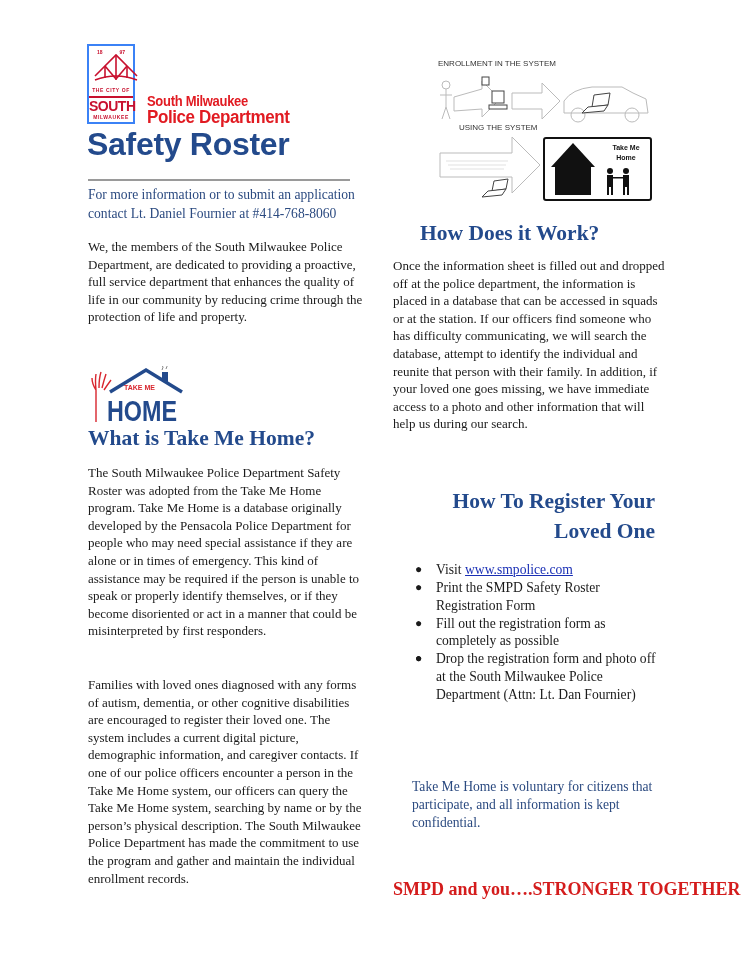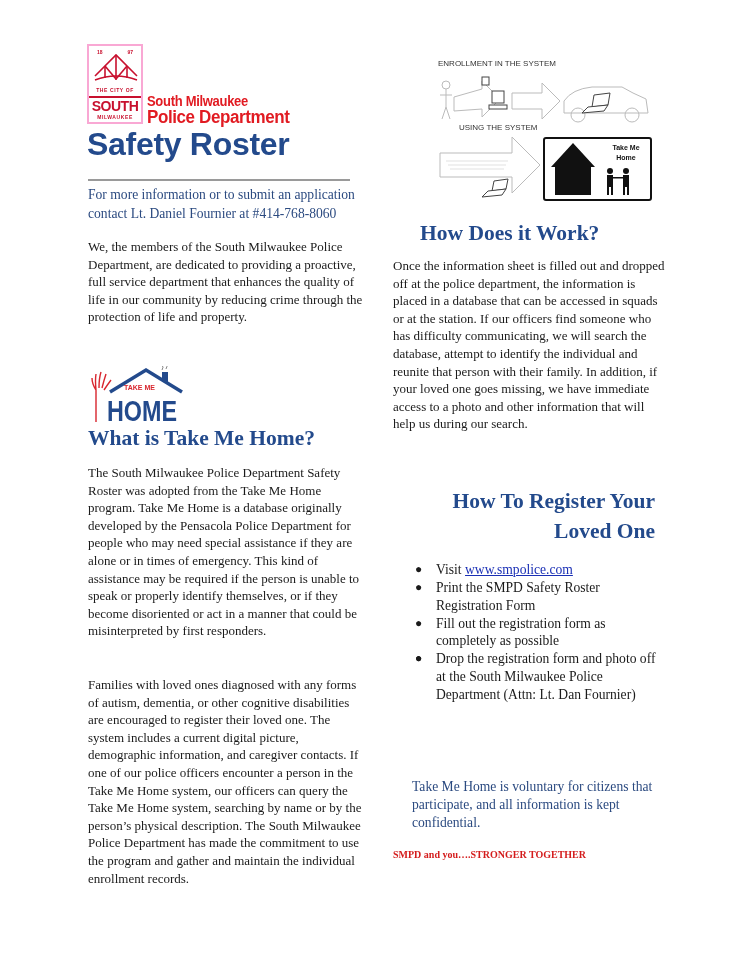--- a/index.html
+++ b/index.html
@@ -1,20 +1,20 @@
 <!DOCTYPE html>
 <html><head>
   <meta charset="utf-8">
   <style>
     html, body { margin: 0; padding: 0; background: #ffffff; }
     body { width: 742px; height: 960px; position: relative; overflow: hidden; font-family: "Liberation Serif", serif; color: #1a1a1a; }
     .abs { position: absolute; }
 
     
-    #logo { left: 87px; top: 44px; width: 56px; height: 80px; border: 2px solid #f9a8d4; box-sizing: border-box; }
+    #logo { left: 87px; top: 44px; width: 48px; height: 80px; border: 2px solid #3b82f6; box-sizing: border-box; }
     #logo .yr { position:absolute; top:3px; font: bold 5px "Liberation Sans", sans-serif; color:#c8102e; }
     #logo .cityof { position:absolute; left:0; right:0; top:41px; text-align:center; font: bold 5px "Liberation Sans", sans-serif; color:#c8102e; letter-spacing:0.6px; }
     #logo .sep { position:absolute; left:0; right:0; top:50px; height:2px; background:#c8102e; }
     #logo .south { position:absolute; left:0; right:0; top:53px; text-align:center; font: bold 14px "Liberation Sans", sans-serif; color:#c8102e; letter-spacing:-0.5px; line-height:15px;}
     #logo .mil { position:absolute; left:0; right:0; top:68px; text-align:center; font: bold 5px "Liberation Sans", sans-serif; color:#c8102e; letter-spacing:0.6px; }
 
     #dept-name { left: 147px; top: 93px; color: #e11b22; font-family: "Liberation Sans", sans-serif; font-weight: bold; line-height: 1; }
     #dept-line1 { font-size: 13px; display:block; letter-spacing:-0.3px; transform: scaleY(1.15); transform-origin: top left; }
     #dept-line2 { font-size: 17px; display:block; margin-top:2px; letter-spacing:-0.4px; transform: scaleY(1.1); transform-origin: top left; }
 
@@ -46,21 +46,21 @@
     #how-para { left: 393px; top: 257px; width: 275px; }
 
     #register-heading { left: 393px; top: 486px; width: 262px; text-align: right; line-height: 30px; }
 
     #register-list { left: 408px; top: 561px; width: 260px; margin: 0; padding: 0; list-style: none; }
     #register-list li { position: relative; padding-left: 28px; font-size: 13.6px; line-height: 17.6px; color: #1a1a1a; margin-bottom: 0.5px; }
     #register-list li .bullet { position: absolute; left: 7px; top: 0; font-size: 12px; }
     #register-list a { color: #1a2fb5; text-decoration: underline; }
 
     #voluntary { left: 393px; top: 778px; width: 265px; font-size: 13.6px; line-height: 17.8px; color: #2b4a80; margin-left: 19px; }
-    #stronger { left: 393px; top: 849px; font-size: 10px; font-weight: bold; color: #d41c1c; }
+    #stronger { left: 393px; top: 879px; font-size: 18px; font-weight: bold; color: #d41c1c; }
   </style>
 </head>
 <body>
 
 <div id="logo" class="abs">
   <span class="yr" style="left:8px">18</span>
   <span class="yr" style="right:8px">97</span>
   <svg style="position:absolute;left:4px;top:6px" width="46" height="34" viewBox="0 0 46 34">
     <g fill="none" stroke="#c8102e" stroke-width="1.6">
       <polyline points="2,24 23,3 44,24"></polyline>

